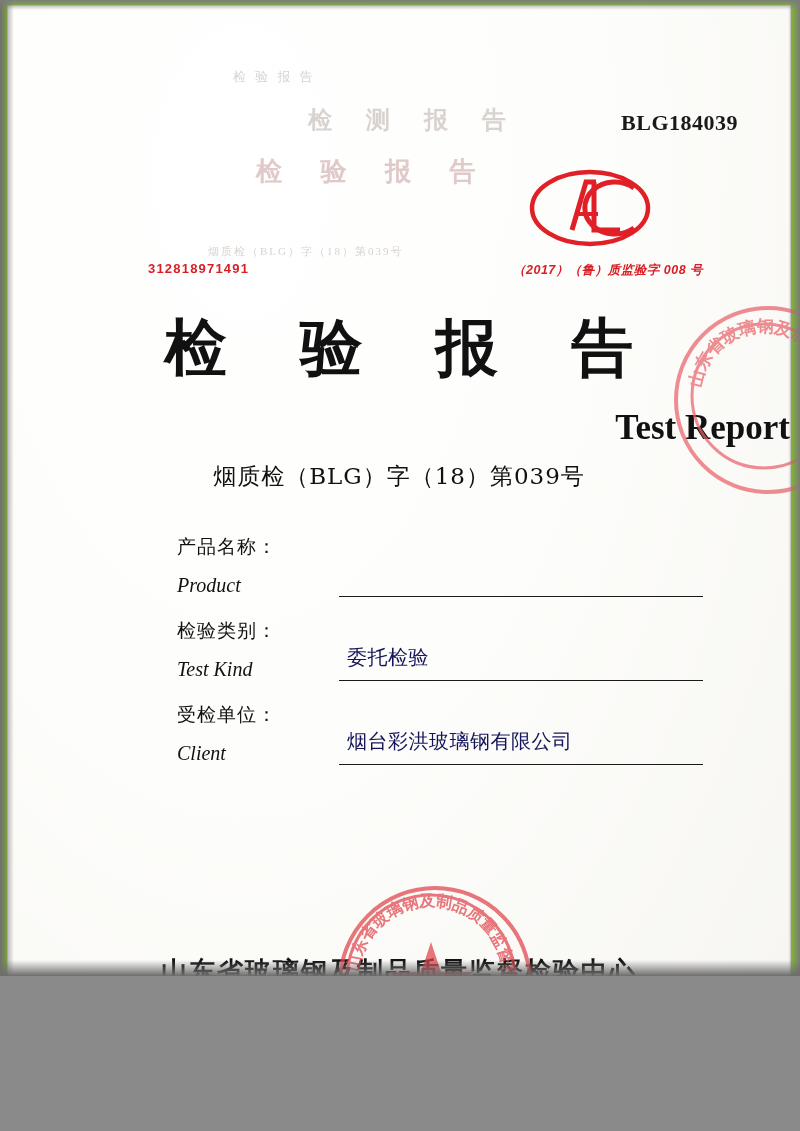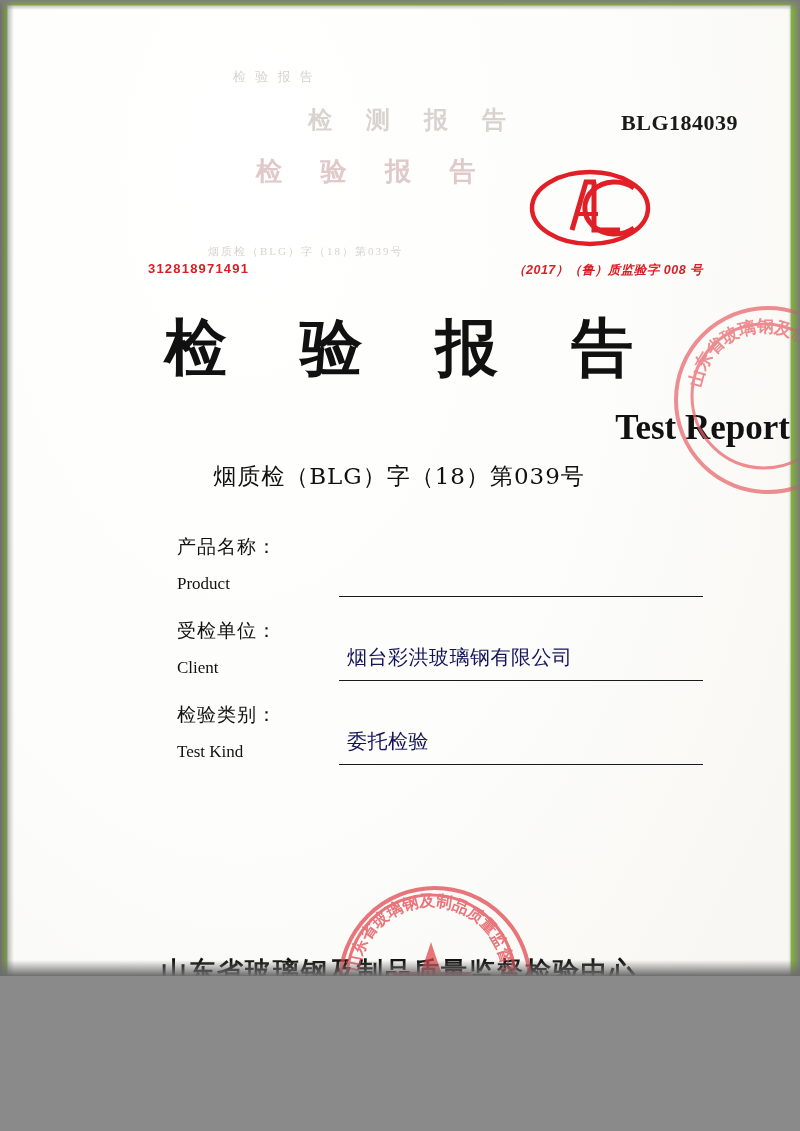--- a/index.html
+++ b/index.html
@@ -104,22 +104,23 @@
   .fields { position: absolute; left: 128px; top: 528px; width: 520px; margin-left: 41px; }
   .field { position: relative; height: 84px; }
   .field .lbl-cn {
     position: absolute; left: 0; top: 0;
     font-size: 19px; color: #111;
     font-family: "DejaVu Serif", serif;
     letter-spacing: 1px;
   }
   .field .lbl-en {
     position: absolute; left: 0; top: 40px;
-    font-size: 17px; color: #111;
-    font-family: "Liberation Serif", serif;
+    font-size: 20px; color: #111;
+    font-family: "Liberation Serif", serif;
+    font-style: italic;
   }
   .field .rule {
     position: absolute; left: 162px; right: -6px; top: 62px;
     border-bottom: 1.6px solid #1a1a1a;
   }
   .field .val {
     position: absolute; left: 170px; top: 26px;
     font-size: 20px; color: #14145a;
     font-family: "DejaVu Serif", serif;
     letter-spacing: 0.5px;
@@ -190,29 +191,29 @@
     <div class="title-en">Test Report</div>
     <div class="doc-no">烟质检（BLG）字（18）第039号</div>
 
     <div class="fields">
       <div class="field">
         <div class="lbl-cn">产品名称：</div>
         <div class="lbl-en">Product</div>
         <div class="rule"></div>
       </div>
       <div class="field">
+        <div class="lbl-cn">检验类别：</div>
+        <div class="lbl-en">Test Kind</div>
+        <div class="val">委托检验</div>
+        <div class="rule"></div>
+      </div>
+      <div class="field">
         <div class="lbl-cn">受检单位：</div>
         <div class="lbl-en">Client</div>
         <div class="val">烟台彩洪玻璃钢有限公司</div>
-        <div class="rule"></div>
-      </div>
-      <div class="field">
-        <div class="lbl-cn">检验类别：</div>
-        <div class="lbl-en">Test Kind</div>
-        <div class="val">委托检验</div>
         <div class="rule"></div>
       </div>
     </div>
 
     <div class="seal seal-right">
       <svg width="172" height="172" viewBox="0 0 172 172">
         <circle cx="86" cy="86" r="72" fill="none" stroke="#e8636a" stroke-width="3"></circle>
         <path id="arcR" d="M 22 86 A 64 64 0 0 1 150 86" fill="none"></path>
         <text font-family="DejaVu Serif, serif" font-size="17" fill="#e8636a" font-weight="bold">
           <textPath href="#arcR" startOffset="4%">山东省玻璃钢及制品质量监督</textPath>

